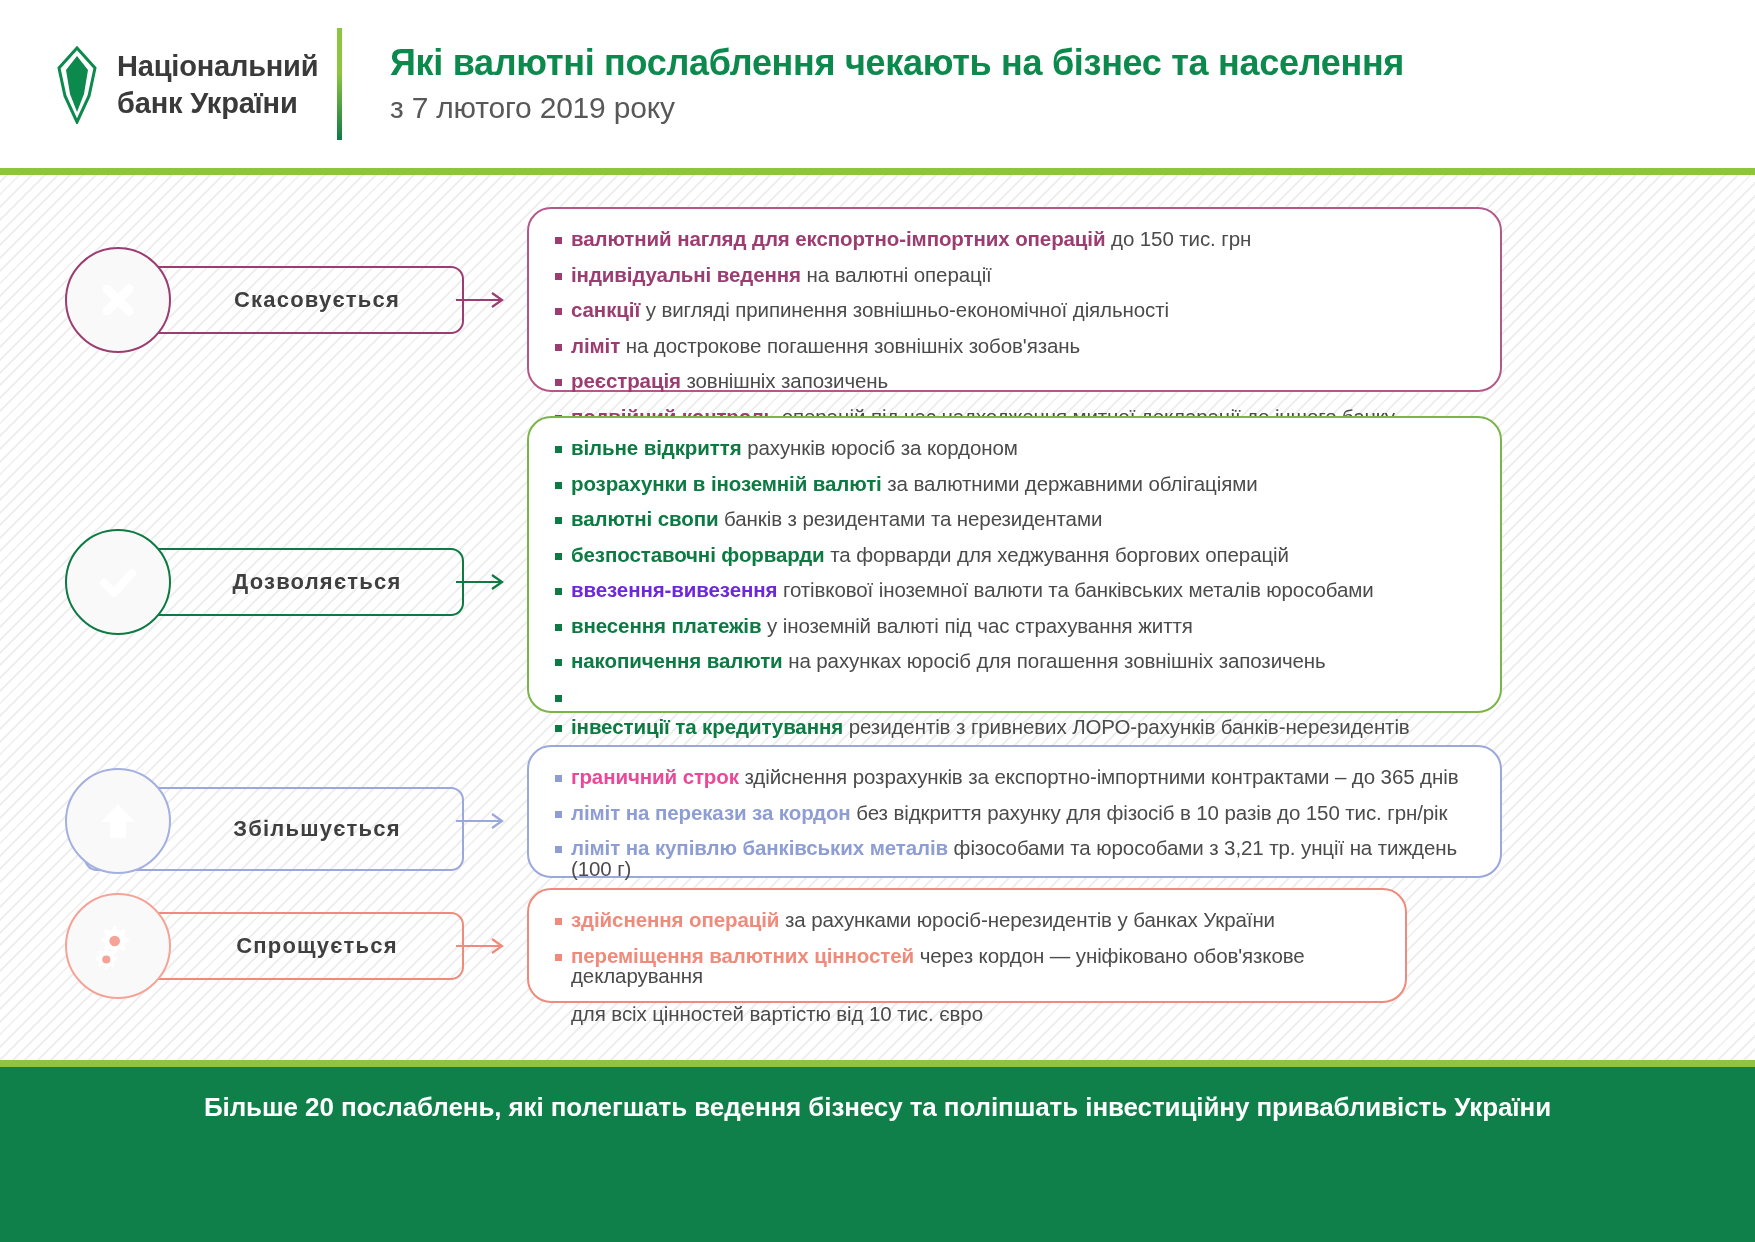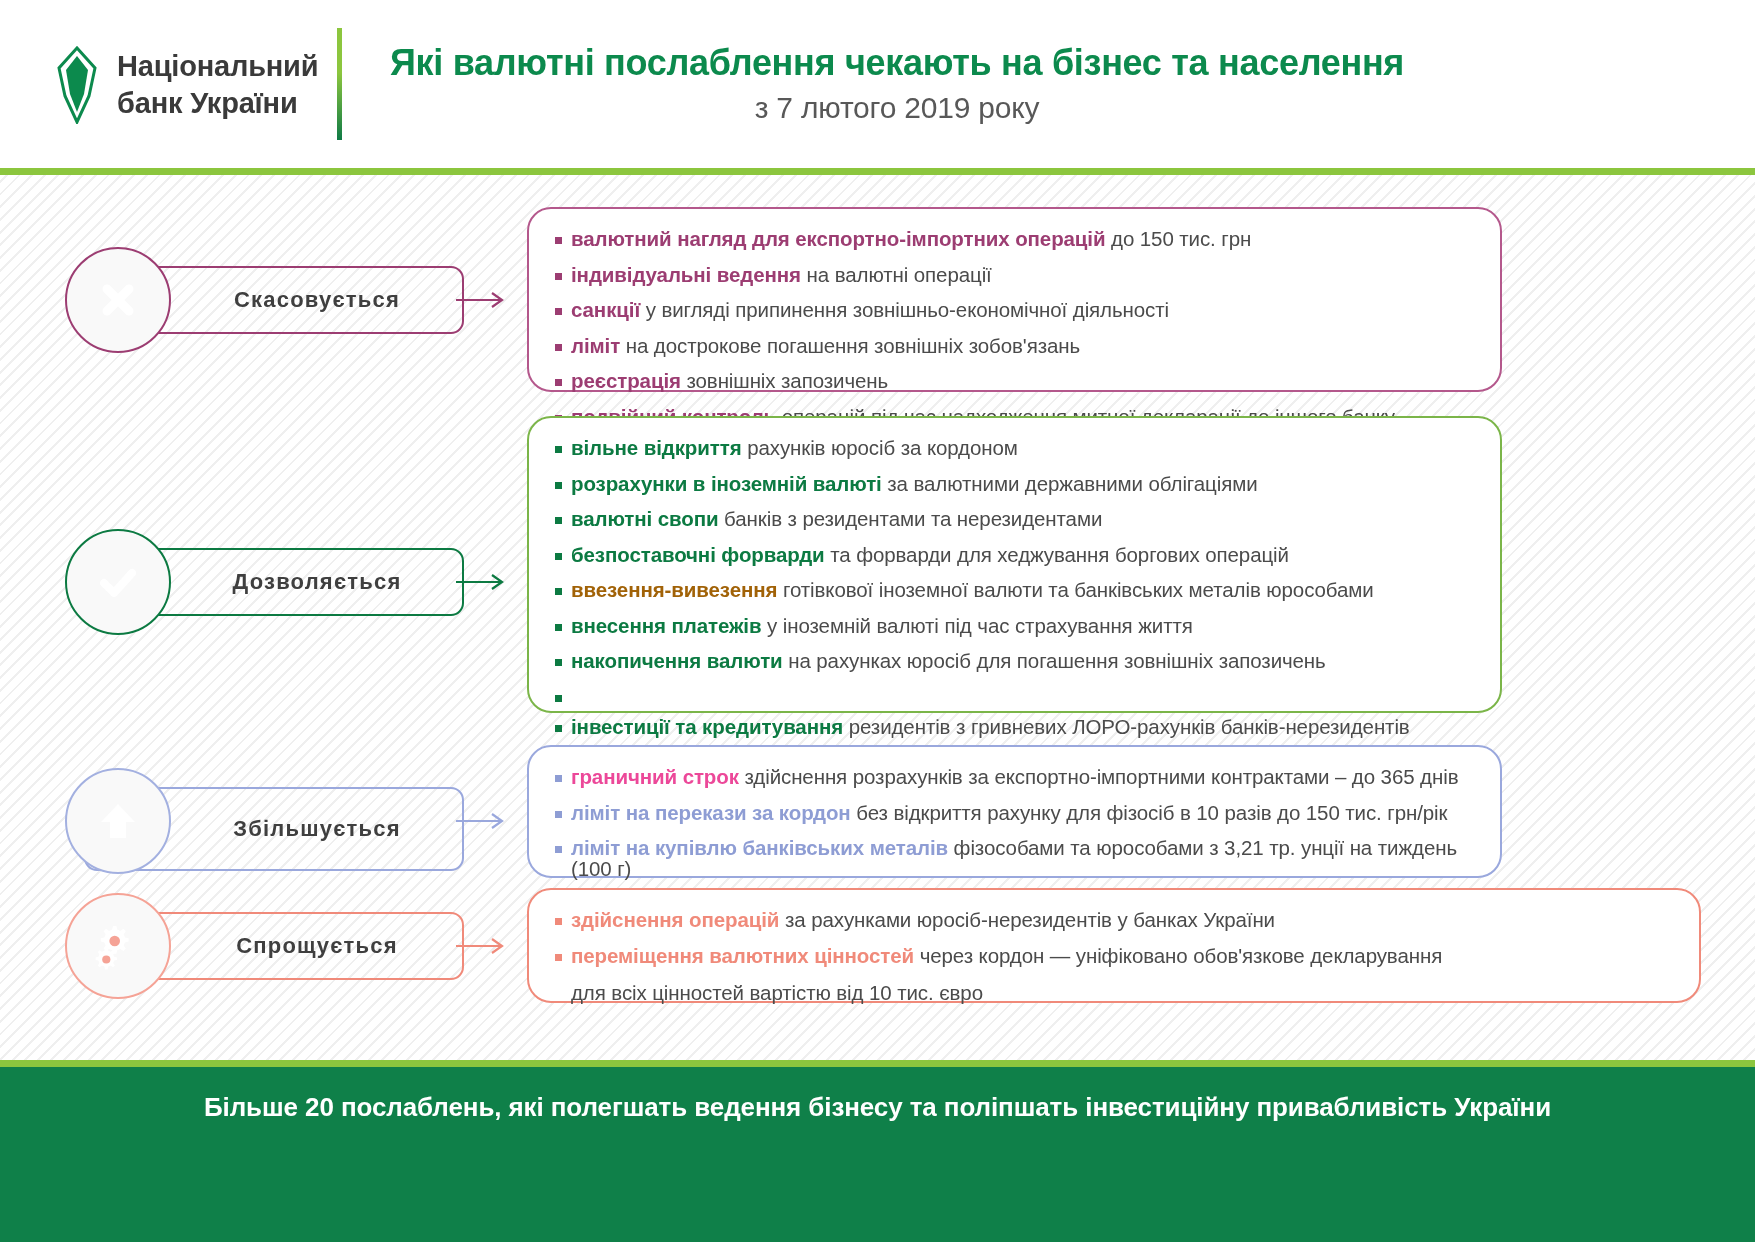--- a/index.html
+++ b/index.html
@@ -37,21 +37,21 @@
     white-space: pre-line;
   }
   .header-divider {
     position: absolute;
     left: 337px; top: 28px;
     width: 5px; height: 112px;
     background: linear-gradient(to bottom, #8cc63e 0%, #8cc63e 40%, #0f7a46 100%);
   }
   .header-titles {
     position: absolute;
-    left: 390px; top: 42px; text-align: center;
+    left: 390px; top: 42px;
   }
   .header-title {
     font-size: 36px;
     font-weight: bold;
     color: #0c8a4d;
     letter-spacing: -0.3px;
     line-height: 1.15;
   }
   .header-sub {
     font-size: 30px;
@@ -279,21 +279,21 @@
       <div class="bullet-line">
         <span class="bullet-sq" style="background: rgb(12, 122, 66);"></span>
         <span class="btxt"><b style="color: rgb(12, 122, 66);">валютні свопи</b> банків з резидентами та нерезидентами</span>
       </div>
       <div class="bullet-line">
         <span class="bullet-sq" style="background: rgb(12, 122, 66);"></span>
         <span class="btxt"><b style="color: rgb(12, 122, 66);">безпоставочні форварди</b> та форварди для хеджування боргових операцій</span>
       </div>
       <div class="bullet-line">
         <span class="bullet-sq" style="background: rgb(12, 122, 66);"></span>
-        <span class="btxt"><b style="color: #a16207;">ввезення-вивезення</b> готівкової іноземної валюти та банківських металів юрособами</span>
+        <span class="btxt"><b style="color: #6d28d9;">ввезення-вивезення</b> готівкової іноземної валюти та банківських металів юрособами</span>
       </div>
       <div class="bullet-line">
         <span class="bullet-sq" style="background: rgb(12, 122, 66);"></span>
         <span class="btxt"><b style="color: rgb(12, 122, 66);">внесення платежів</b> у іноземній валюті під час страхування життя</span>
       </div>
       <div class="bullet-line">
         <span class="bullet-sq" style="background: rgb(12, 122, 66);"></span>
         <span class="btxt"><b style="color: rgb(12, 122, 66);">накопичення валюти</b> на рахунках юросіб для погашення зовнішніх запозичень</span>
       </div>
       <div class="bullet-line">
@@ -354,21 +354,21 @@
       <path d="M15 28 l2.6 0 0.6 2.8 2.5 1 2.3-1.6 1.8 1.8 -1.6 2.3 1 2.5 2.8 0.6 0 2.6 -2.8 0.6 -1 2.5 1.6 2.3 -1.8 1.8 -2.3-1.6 -2.5 1 -0.6 2.8 -2.6 0 -0.6-2.8 -2.5-1 -2.3 1.6 -1.8-1.8 1.6-2.3 -1-2.5 -2.8-0.6 0-2.6 2.8-0.6 1-2.5 -1.6-2.3 1.8-1.8 2.3 1.6 2.5-1 z"></path>
       <circle cx="16.3" cy="39.5" r="4.1" fill="#f5a396"></circle>
     </g>
   </svg>
 </div>
 <div class="arrow" style="left:456px; top:934px;">
   <svg width="56" height="24" viewBox="0 0 56 24">
     <path d="M0 12 H44 M36 5 L46 12 L36 19" fill="none" stroke="#f08a7a" stroke-width="2.2"></path>
   </svg>
 </div>
-<div class="panel" style="left:527px; top:888px; width:1174px; height:115px; border-color:#f08a7a;">
+<div class="panel" style="left:527px; top:888px; width:880px; height:115px; border-color:#f08a7a;">
   <div>
       <div class="bullet-line">
         <span class="bullet-sq" style="background: rgb(240, 138, 122);"></span>
         <span class="btxt"><b style="color: rgb(240, 138, 122);">здійснення операцій</b> за рахунками юросіб-нерезидентів у банках України</span>
       </div>
       <div class="bullet-line">
         <span class="bullet-sq" style="background: rgb(240, 138, 122);"></span>
         <span class="btxt"><b style="color: rgb(240, 138, 122);">переміщення валютних цінностей</b> через кордон — уніфіковано обов'язкове декларування</span>
       </div>
       <div class="cont-line">для всіх цінностей вартістю від 10 тис. євро</div>

